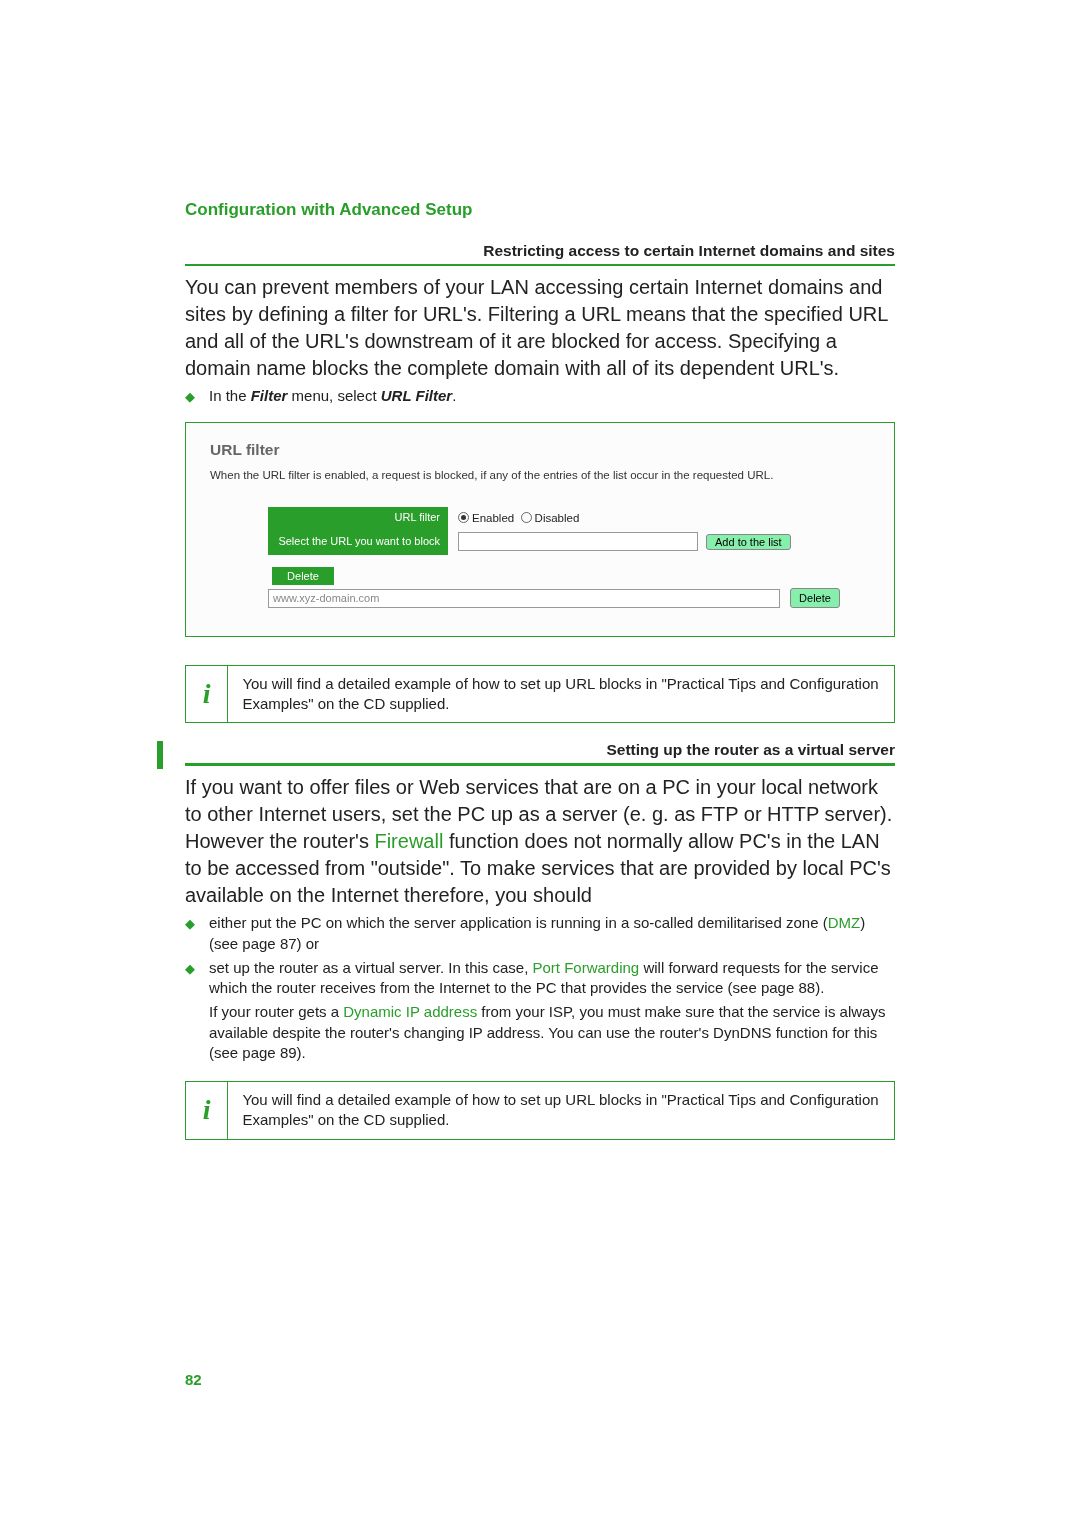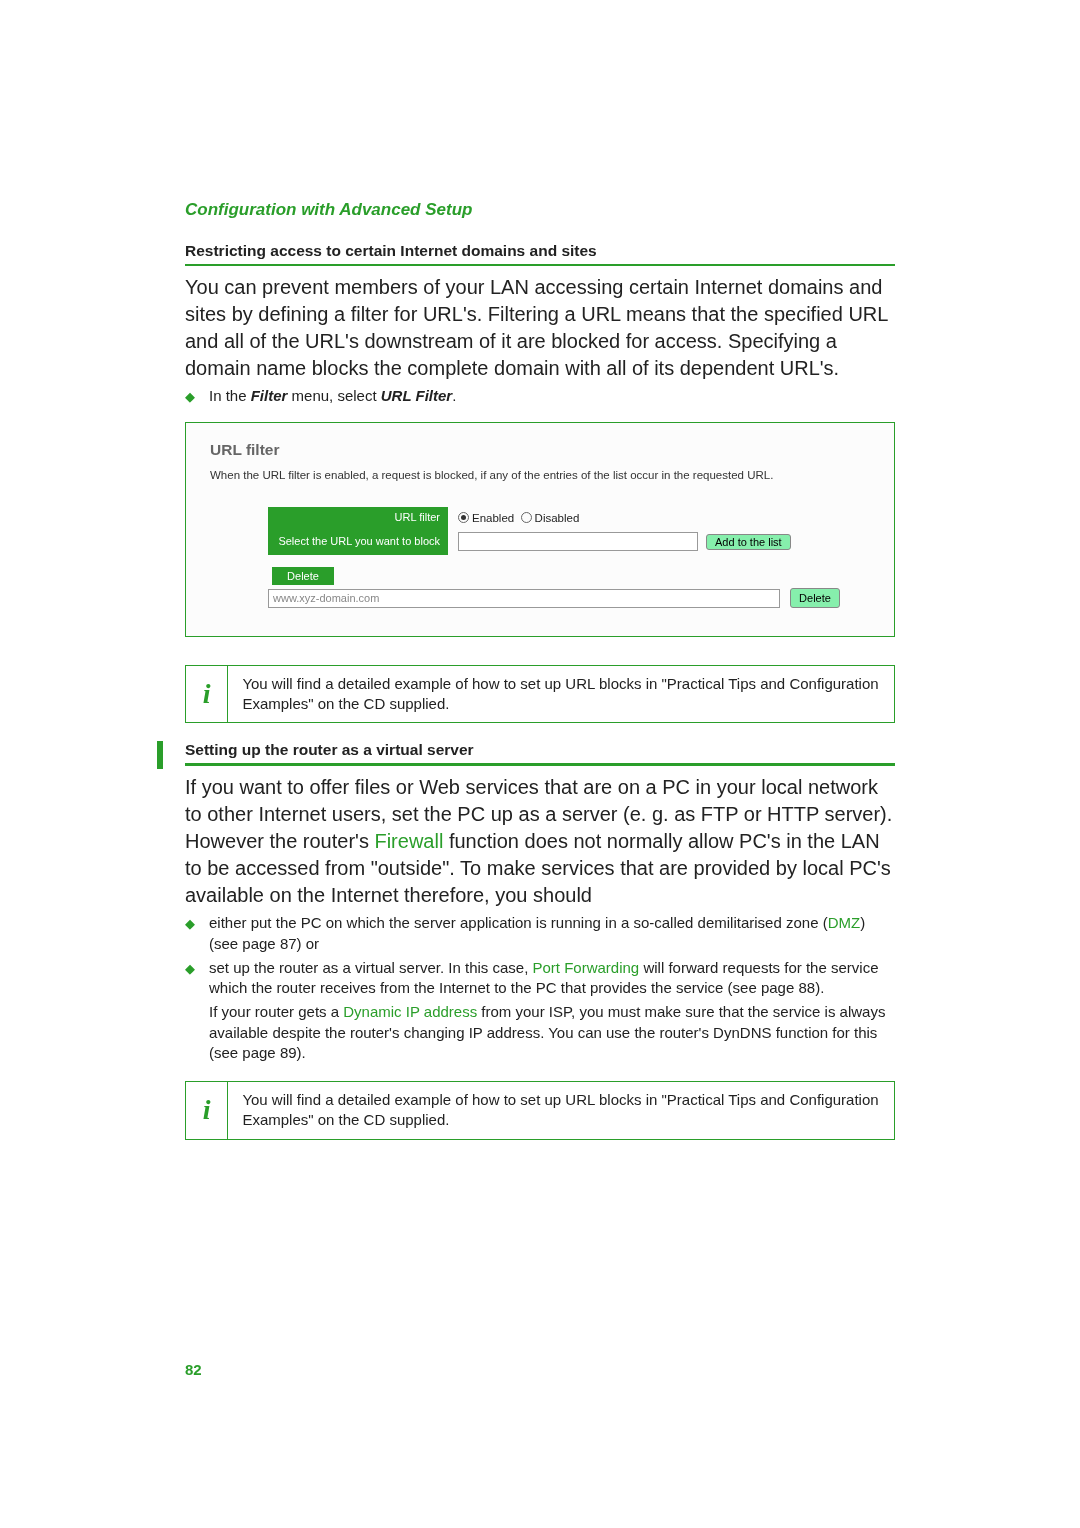--- a/index.html
+++ b/index.html
@@ -10,29 +10,29 @@
     font-family: Arial, Helvetica, sans-serif;
     color: #222;
     padding: 200px 185px 0 185px;
     position: relative;
   }
   .section-title {
     color: #2a9e2a;
     font-size: 17px;
     font-weight: bold;
     margin-bottom: 22px;
-    font-style: italic;
   }
   .subsection-title {
     font-size: 15.5px;
     font-weight: bold;
     color: #222;
     border-bottom: 2px solid #2a9e2a;
     padding-bottom: 4px;
     margin-bottom: 8px;
+    text-align: right;
   }
   .subsection-title.big-border {
     border-bottom: 3px solid #2a9e2a;
     position: relative;
   }
   .body-text {
     font-size: 20px;
     line-height: 1.35;
     margin-bottom: 4px;
   }
@@ -200,21 +200,21 @@
     content: "";
     position: absolute;
     left: -28px;
     top: 0;
     bottom: -3px;
     width: 6px;
     background: #2a9e2a;
   }
   .page-num {
     position: absolute;
-    bottom: 150px;
+    bottom: 140px;
     left: 185px;
     color: #2a9e2a;
     font-weight: bold;
     font-size: 15px;
   }
   .indent-para {
     margin-left: 24px;
     font-size: 15px;
     line-height: 1.35;
     margin-top: 4px;

